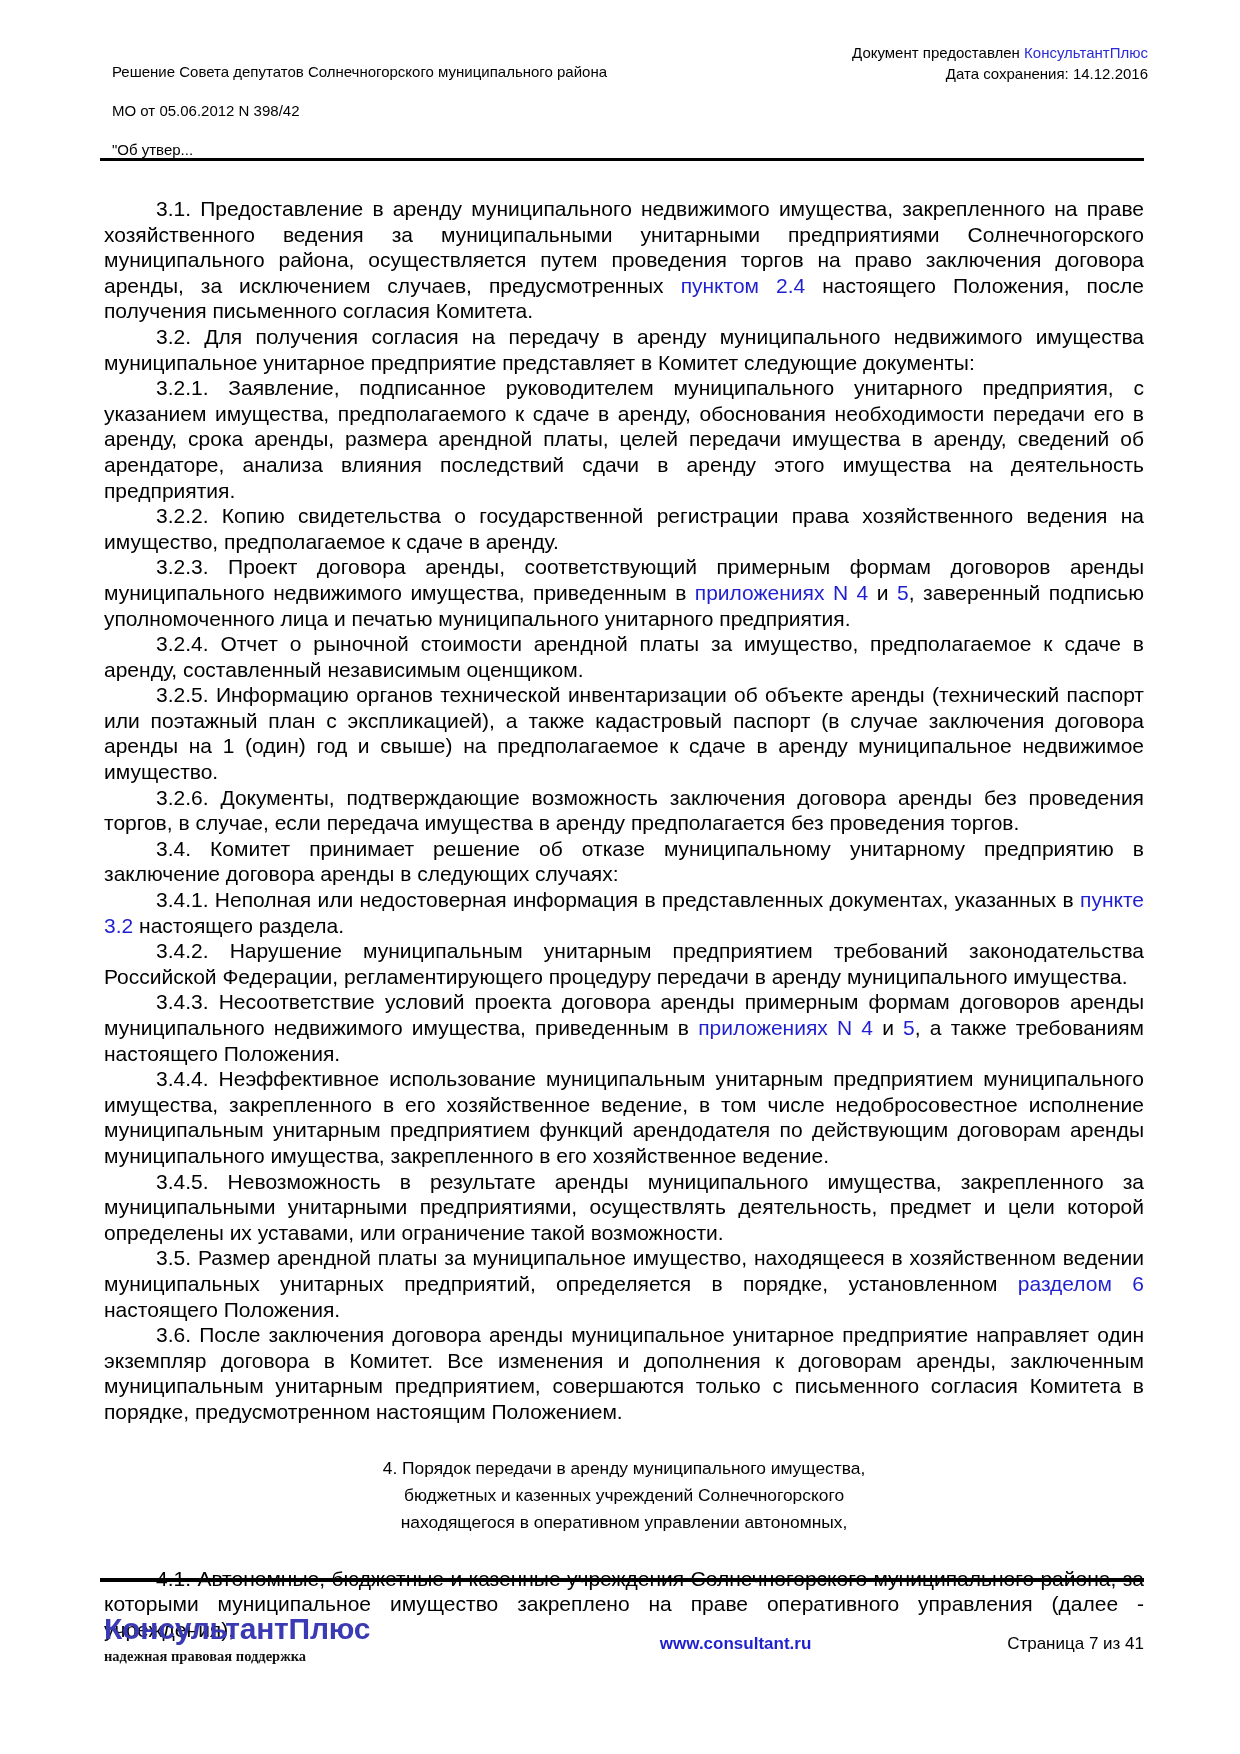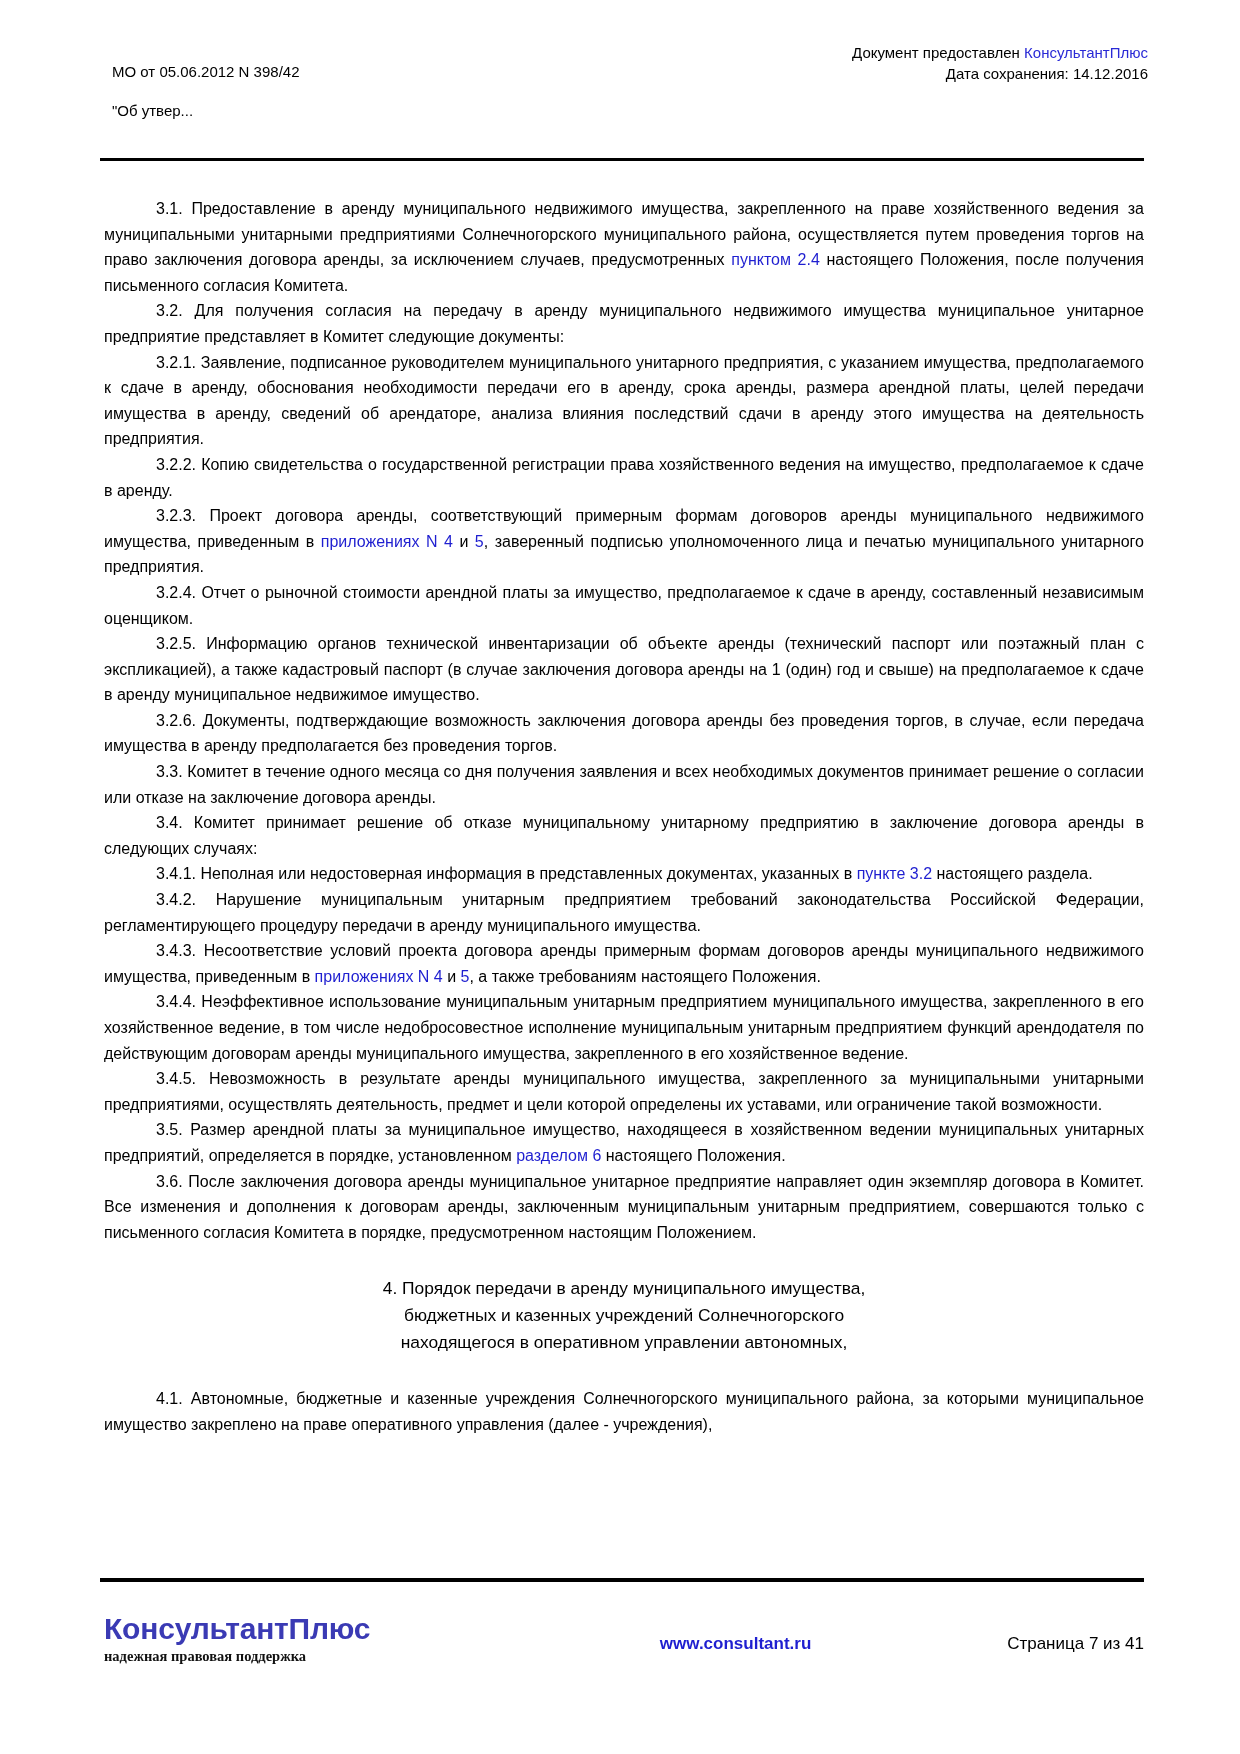--- a/index.html
+++ b/index.html
@@ -62,21 +62,21 @@
 
   
   .doc-body {
     position: absolute;
     top: 196px;
     left: 104px;
     width: 1040px;
   }
   p.para {
     margin: 0;
-    font-size: 16px;
+    font-size: 21px;
     line-height: 25.6px;
     text-align: justify;
     text-indent: 52px;
     color: #000;
     hyphens: none;
   }
   a.lnk, .lnk {
     color: #1f1fd0;
     text-decoration: none;
   }
@@ -146,20 +146,21 @@
     text-align: right;
   }
 </style>
 </head>
 <body>
 
 <div class="page">
 
   <div class="doc-header">
     <div class="header-left">
+      <div>Решение Совета депутатов Солнечногорского муниципального района</div>
       <div>МО от 05.06.2012 N 398/42</div>
       <div>"Об утвер...</div>
     </div>
     <div class="header-right">
       <div class="line1"><span>Документ предоставлен </span><span class="brand-blue">КонсультантПлюс</span></div>
       <div class="line2">Дата сохранения: 14.12.2016</div>
     </div>
   </div>
 
   <hr class="rule-top">
@@ -175,21 +176,20 @@
     <p class="para">3.2.2. Копию свидетельства о государственной регистрации права хозяйственного ведения на имущество, предполагаемое к сдаче в аренду.</p>
 
     <p class="para"><span>3.2.3. Проект договора аренды, соответствующий примерным формам договоров аренды муниципального недвижимого имущества, приведенным в </span><a href="#" class="lnk">приложениях N 4</a><span> и </span><a href="#" class="lnk">5</a><span>, заверенный подписью уполномоченного лица и печатью муниципального унитарного предприятия.</span></p>
 
     <p class="para">3.2.4. Отчет о рыночной стоимости арендной платы за имущество, предполагаемое к сдаче в аренду, составленный независимым оценщиком.</p>
 
     <p class="para">3.2.5. Информацию органов технической инвентаризации об объекте аренды (технический паспорт или поэтажный план с экспликацией), а также кадастровый паспорт (в случае заключения договора аренды на 1 (один) год и свыше) на предполагаемое к сдаче в аренду муниципальное недвижимое имущество.</p>
 
     <p class="para">3.2.6. Документы, подтверждающие возможность заключения договора аренды без проведения торгов, в случае, если передача имущества в аренду предполагается без проведения торгов.</p>
 
-    <p class="para">3.3. Комитет в течение одного месяца со дня получения заявления и всех необходимых документов принимает решение о согласии или отказе на заключение договора аренды.</p>
 
     <p class="para">3.4. Комитет принимает решение об отказе муниципальному унитарному предприятию в заключение договора аренды в следующих случаях:</p>
 
     <p class="para"><span>3.4.1. Неполная или недостоверная информация в представленных документах, указанных в </span><a href="#" class="lnk">пункте 3.2</a><span> настоящего раздела.</span></p>
 
     <p class="para">3.4.2. Нарушение муниципальным унитарным предприятием требований законодательства Российской Федерации, регламентирующего процедуру передачи в аренду муниципального имущества.</p>
 
     <p class="para"><span>3.4.3. Несоответствие условий проекта договора аренды примерным формам договоров аренды муниципального недвижимого имущества, приведенным в </span><a href="#" class="lnk">приложениях N 4</a><span> и </span><a href="#" class="lnk">5</a><span>, а также требованиям настоящего Положения.</span></p>
 
     <p class="para">3.4.4. Неэффективное использование муниципальным унитарным предприятием муниципального имущества, закрепленного в его хозяйственное ведение, в том числе недобросовестное исполнение муниципальным унитарным предприятием функций арендодателя по действующим договорам аренды муниципального имущества, закрепленного в его хозяйственное ведение.</p>

